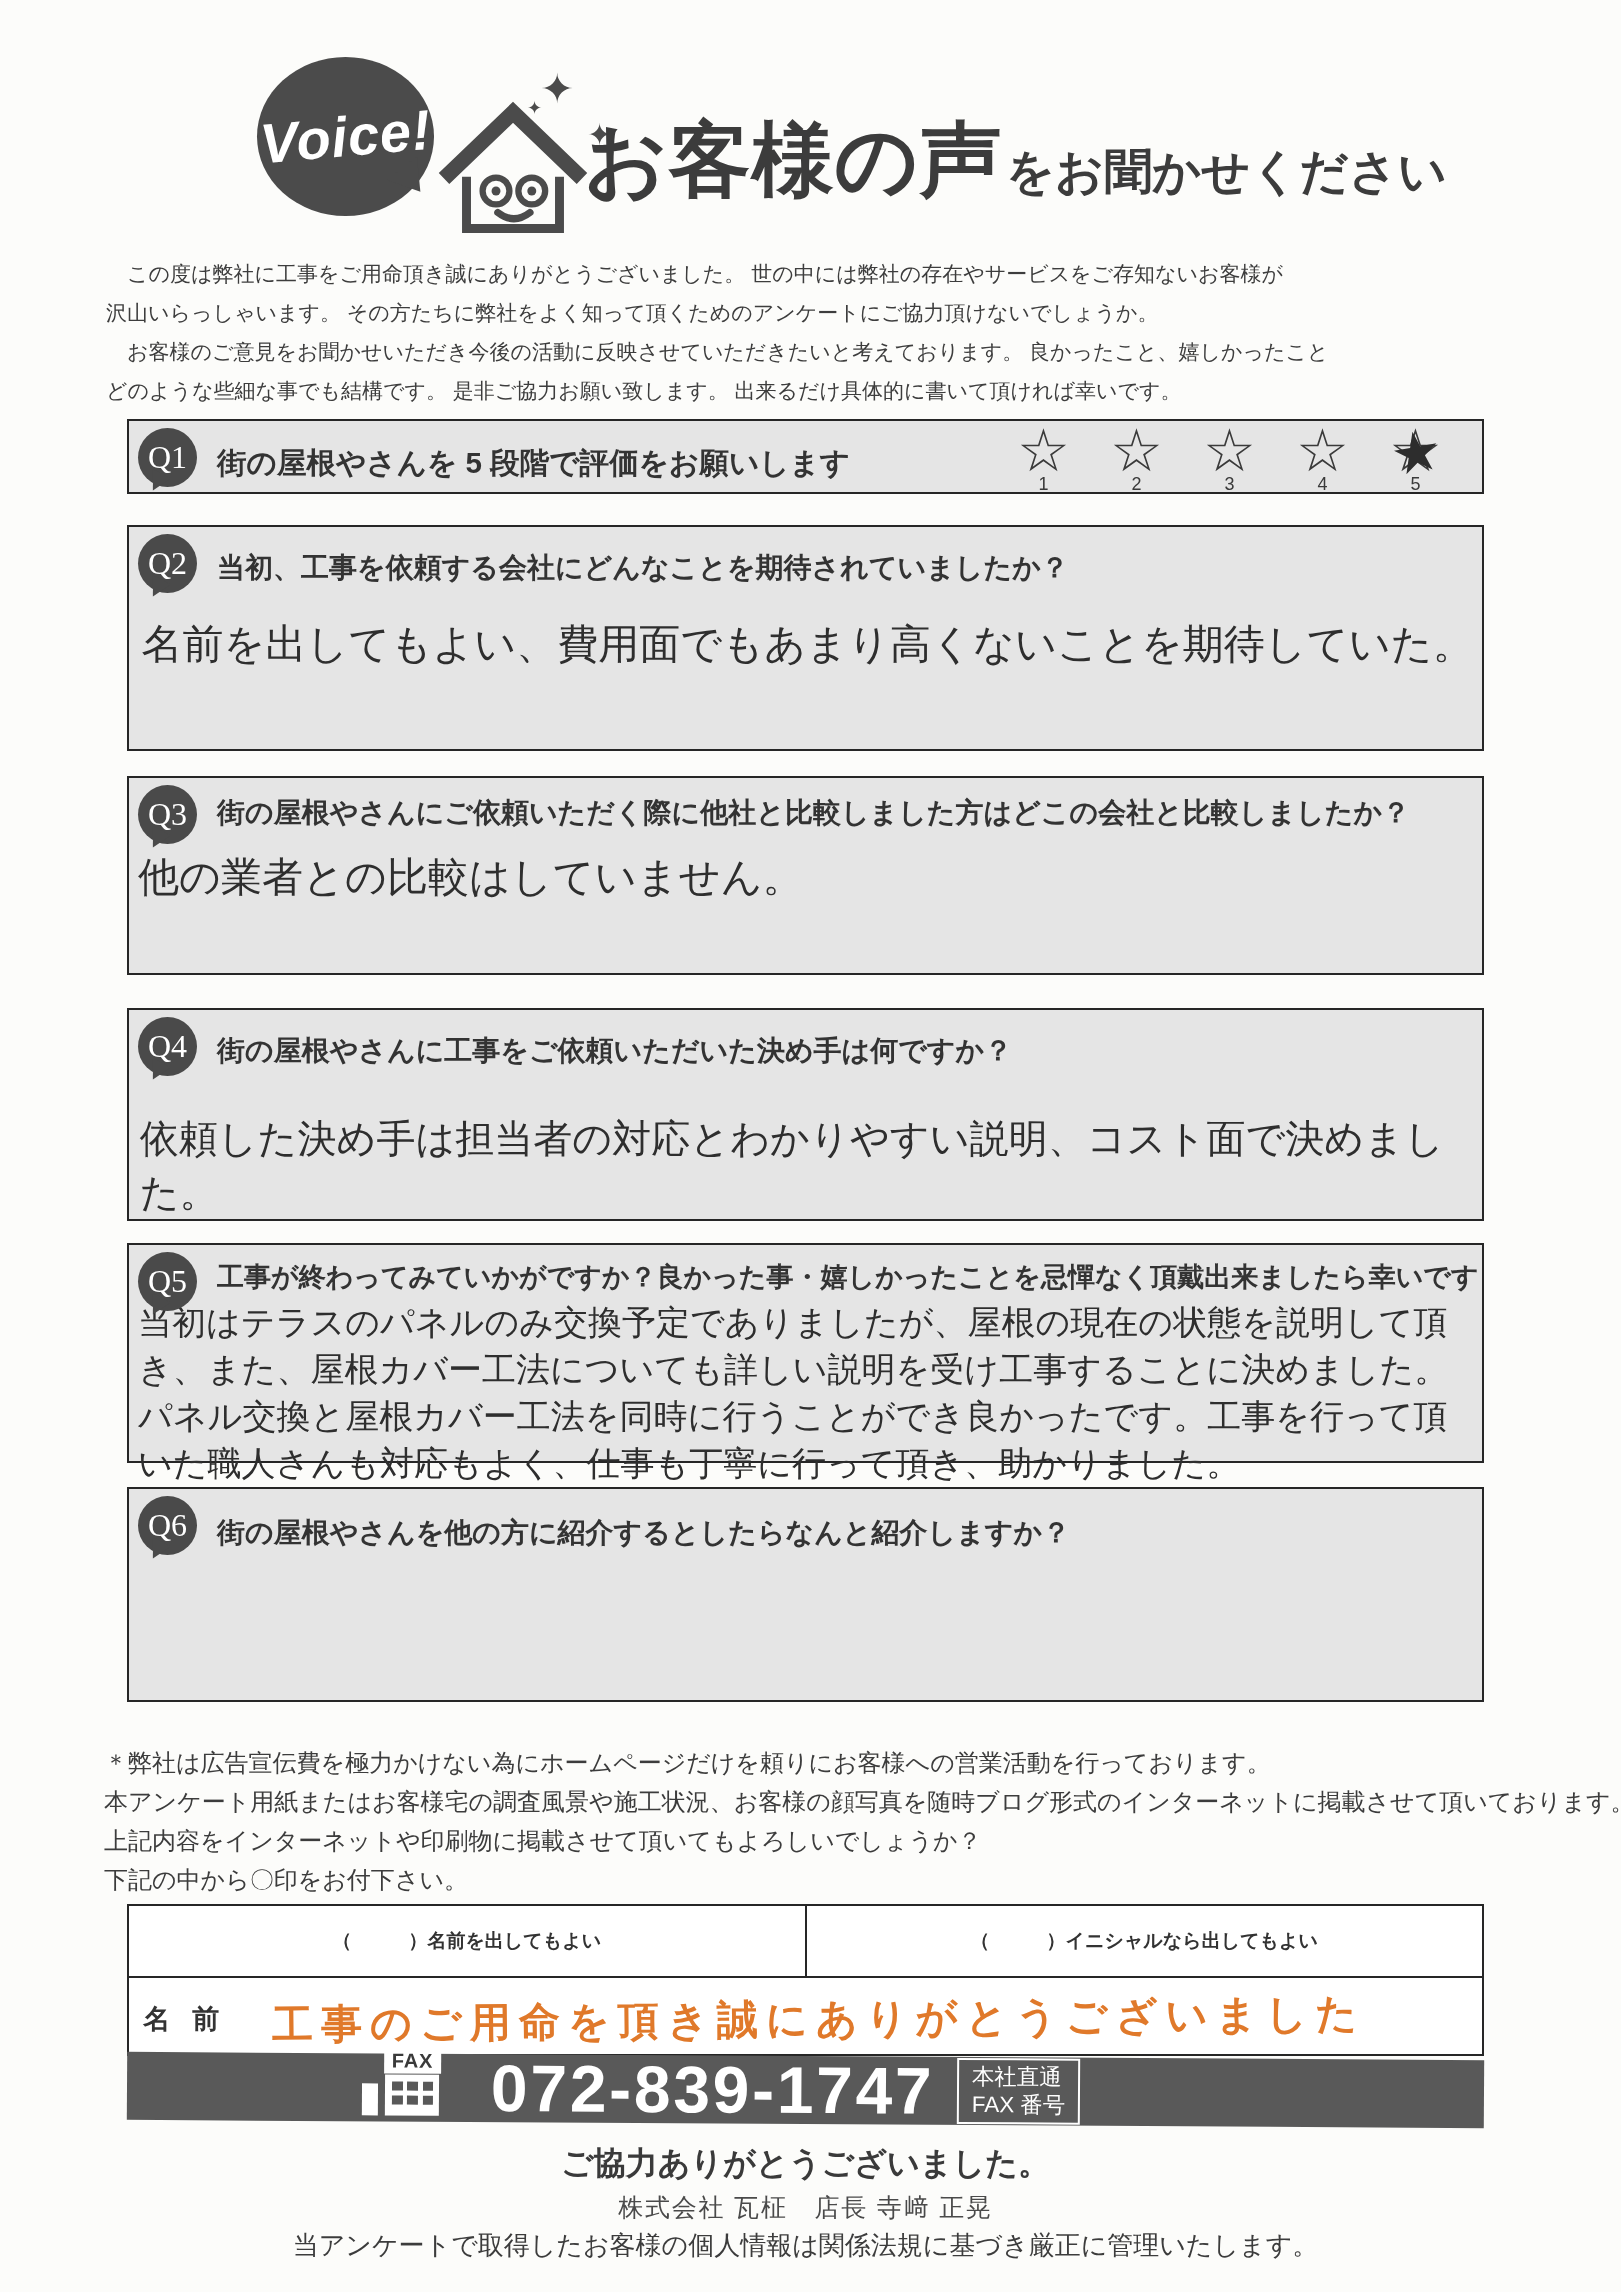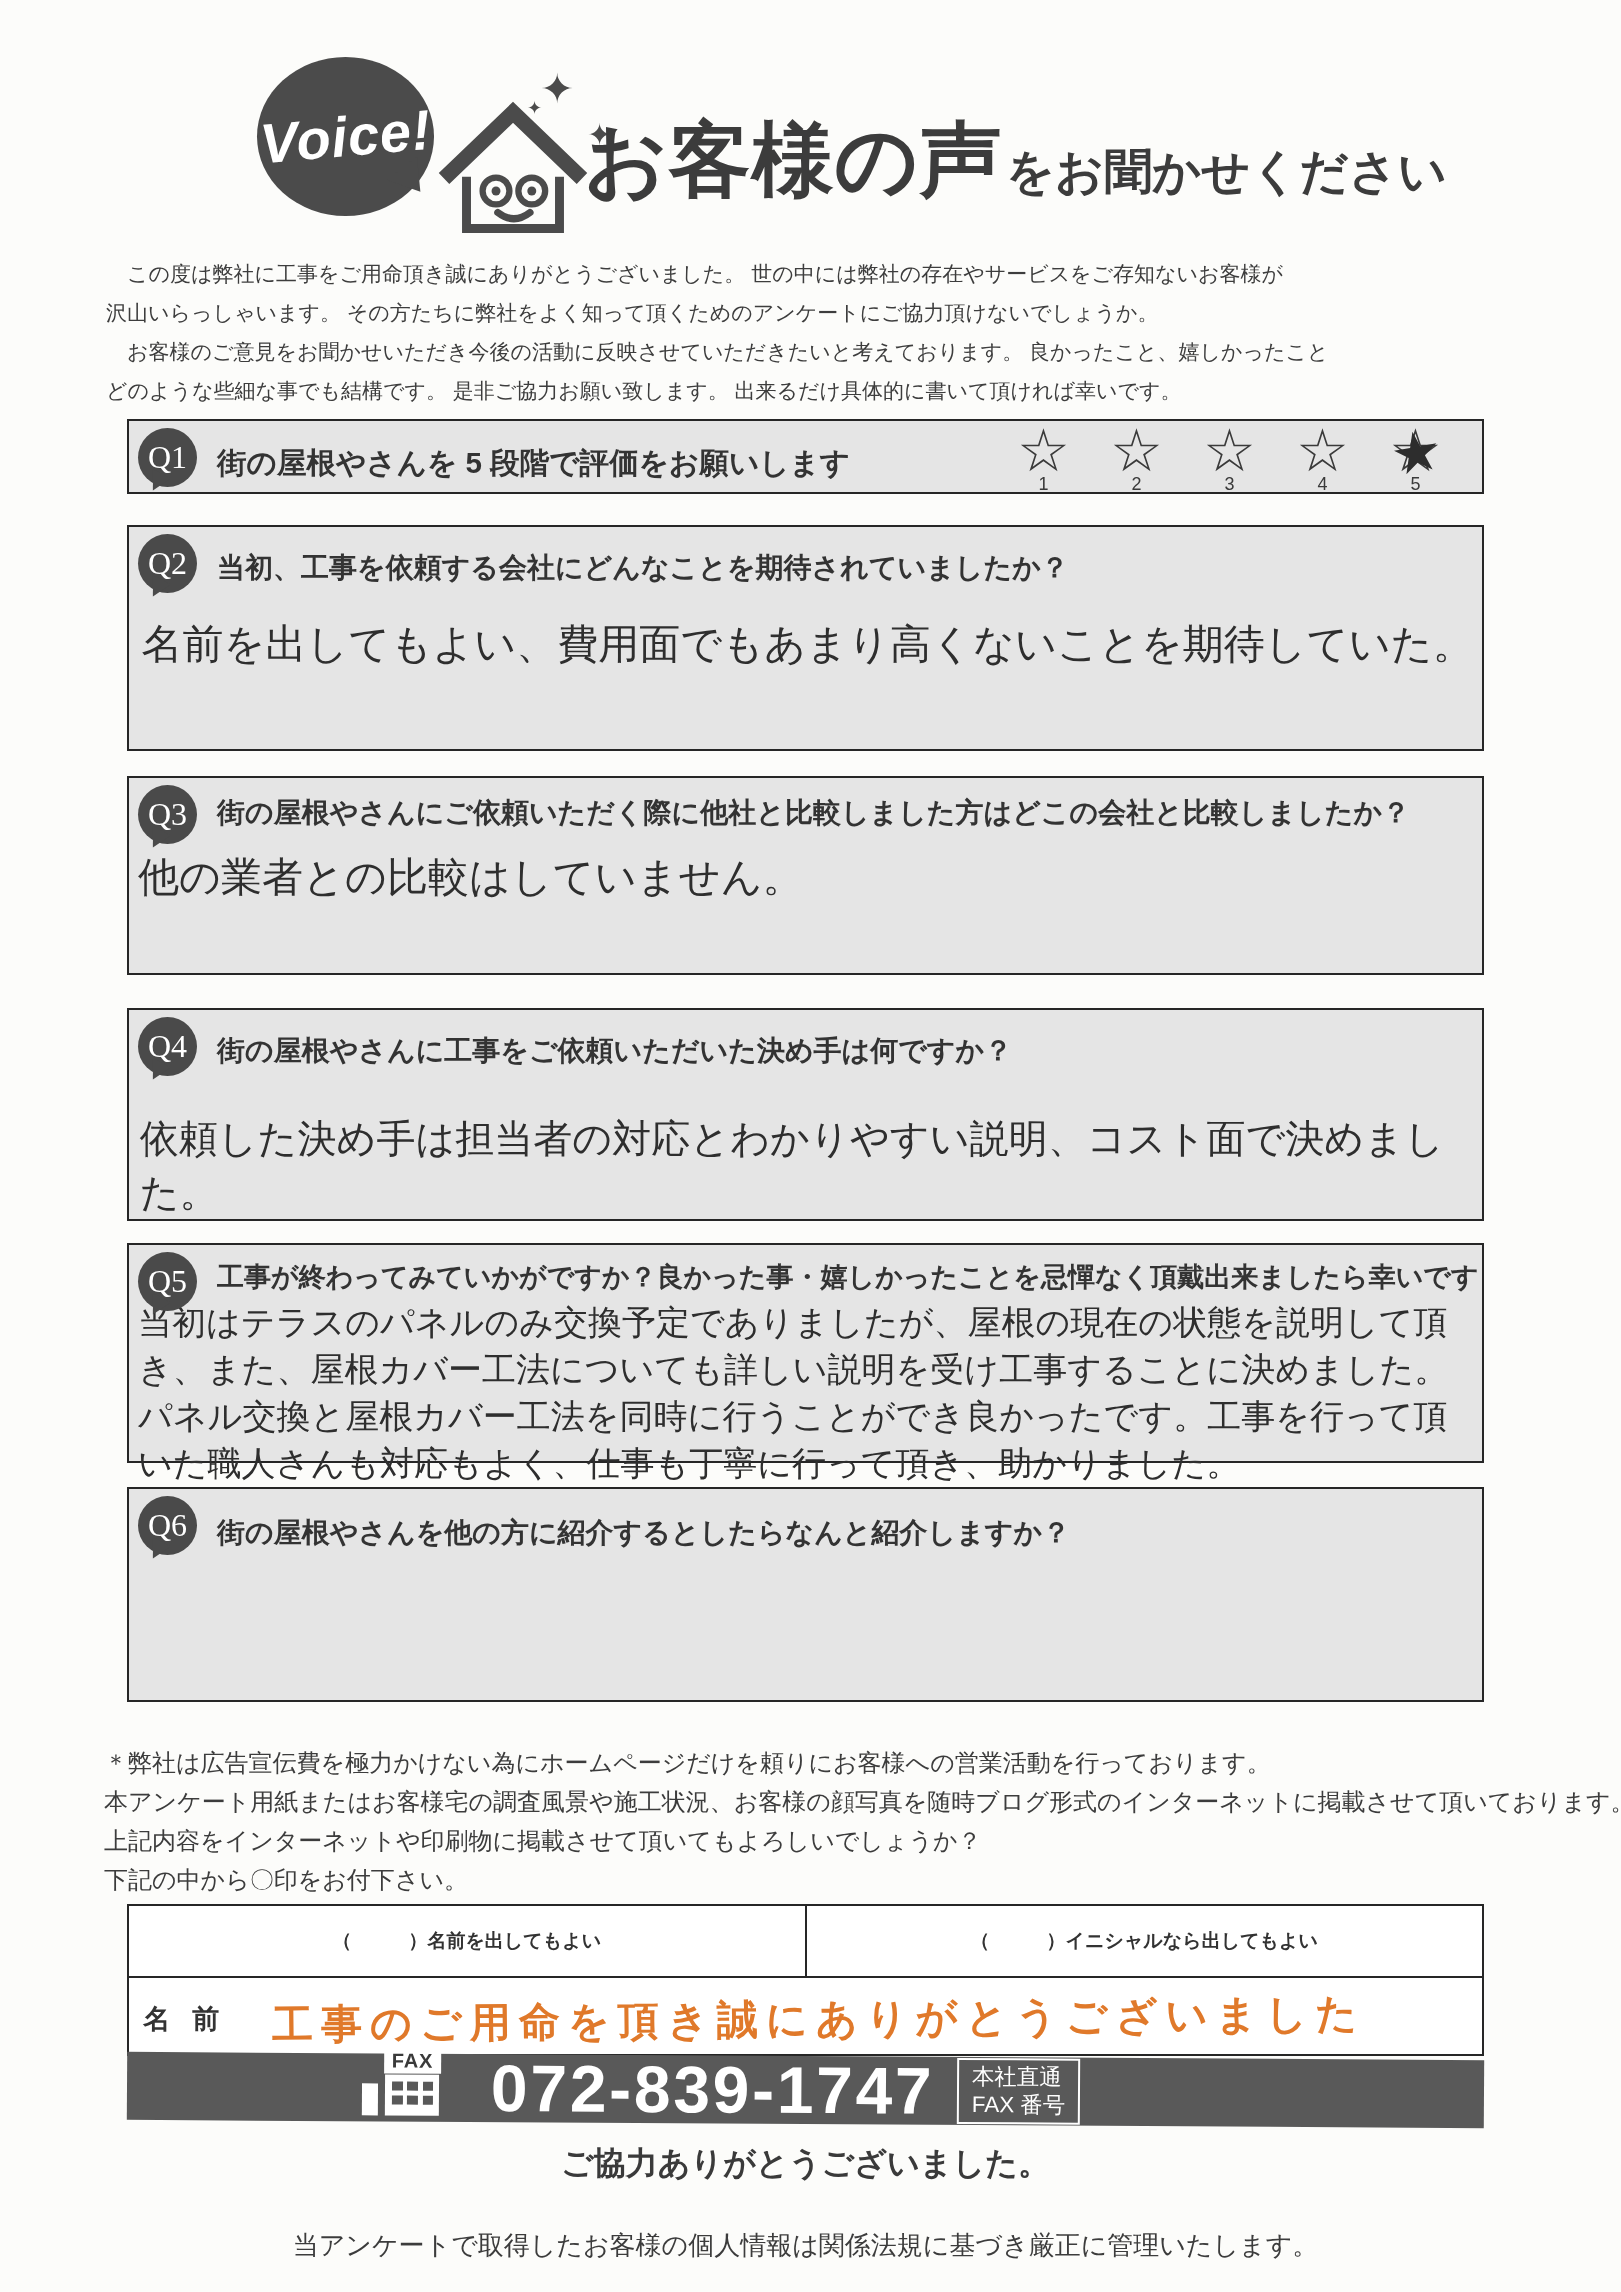--- a/index.html
+++ b/index.html
@@ -286,16 +286,17 @@
       <div class="fax-label">FAX</div>
     </div>
     <div class="fax-number">072-839-1747</div>
     <div class="fax-note">
       <div>本社直通</div>
       <div>FAX 番号</div>
     </div>
   </div>
 
   <div class="thanks">ご協力ありがとうございました。</div>
+  <div class="company">株式会社 瓦柾　店長 寺﨑 正晃</div>
   <div class="privacy">当アンケートで取得したお客様の個人情報は関係法規に基づき厳正に管理いたします。</div>
 
 </div>
 
 
 </body></html>

